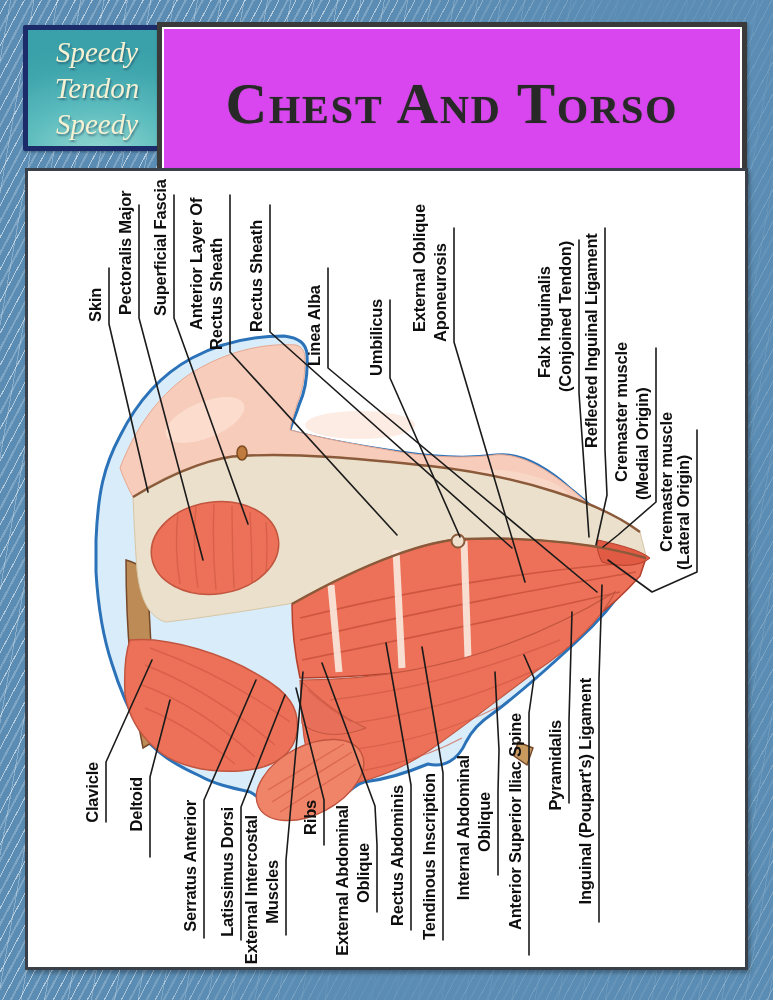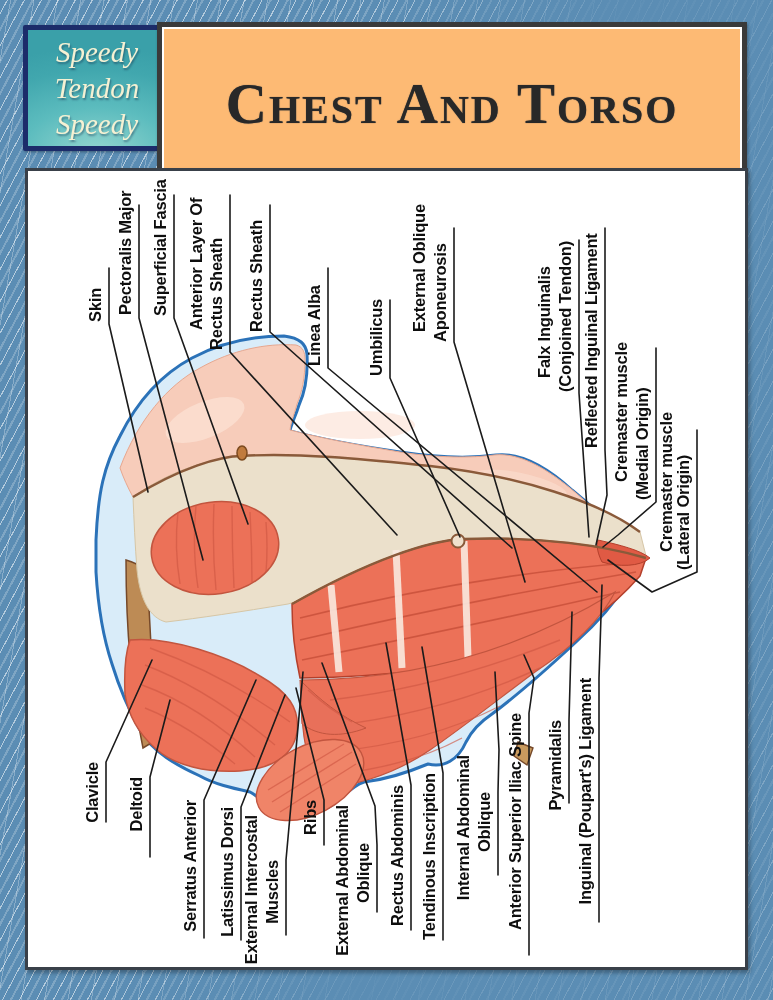--- a/index.html
+++ b/index.html
@@ -32,21 +32,21 @@
     display:flex;flex-direction:column;justify-content:center;align-items:center;
     box-shadow:1px 1px 3px rgba(0,0,0,.35);
   }
   .logo-box .line{
     font-family:"Liberation Serif",serif;font-style:italic;
     font-size:29px;line-height:36px;color:#f5f1d3;
     text-shadow:1px 2px 2px rgba(20,40,70,.45);
   }
   .title-box{
     position:absolute;left:157px;top:22px;width:590px;height:163px;
-    box-sizing:border-box;border:5px solid #3a3a3a;background:#fdba74;
+    box-sizing:border-box;border:5px solid #3a3a3a;background:#d946ef;
     box-shadow:inset 0 0 0 2px #fff, 1px 2px 3px rgba(0,0,0,.3);
     display:flex;flex-direction:column;justify-content:center;align-items:center;
   }
   .title-box .t{
     font-family:"Liberation Serif",serif;font-weight:bold;
     font-variant:small-caps;color:#282828;letter-spacing:2px;
     font-size:57px;line-height:56px;
     text-shadow:0 0 1px #4a4a4a;
   }
   .panel{

